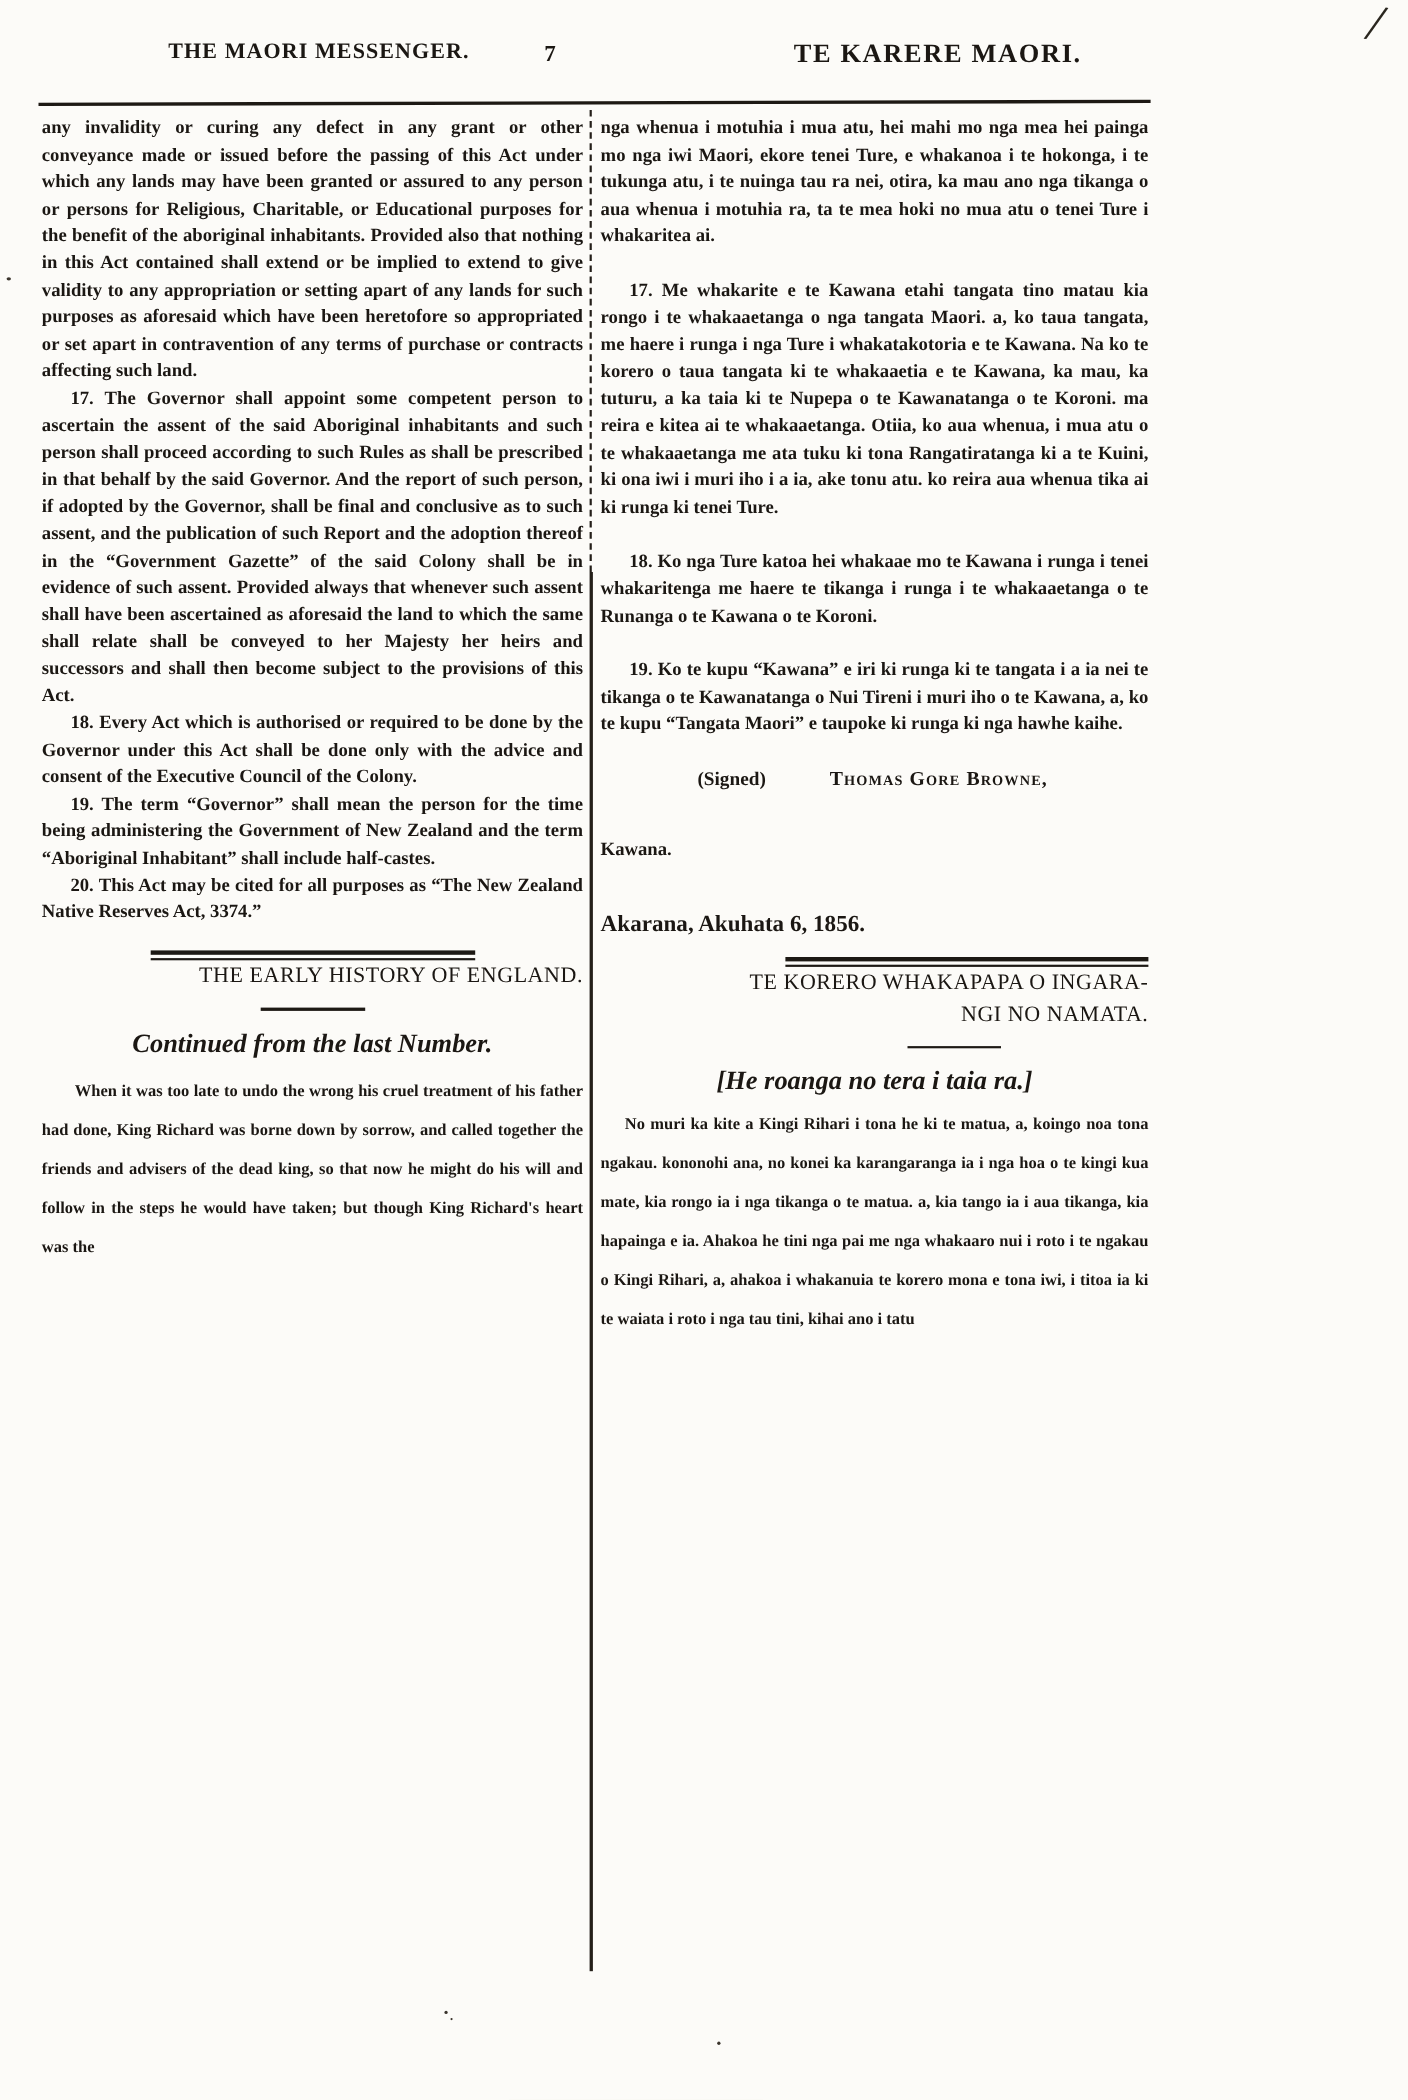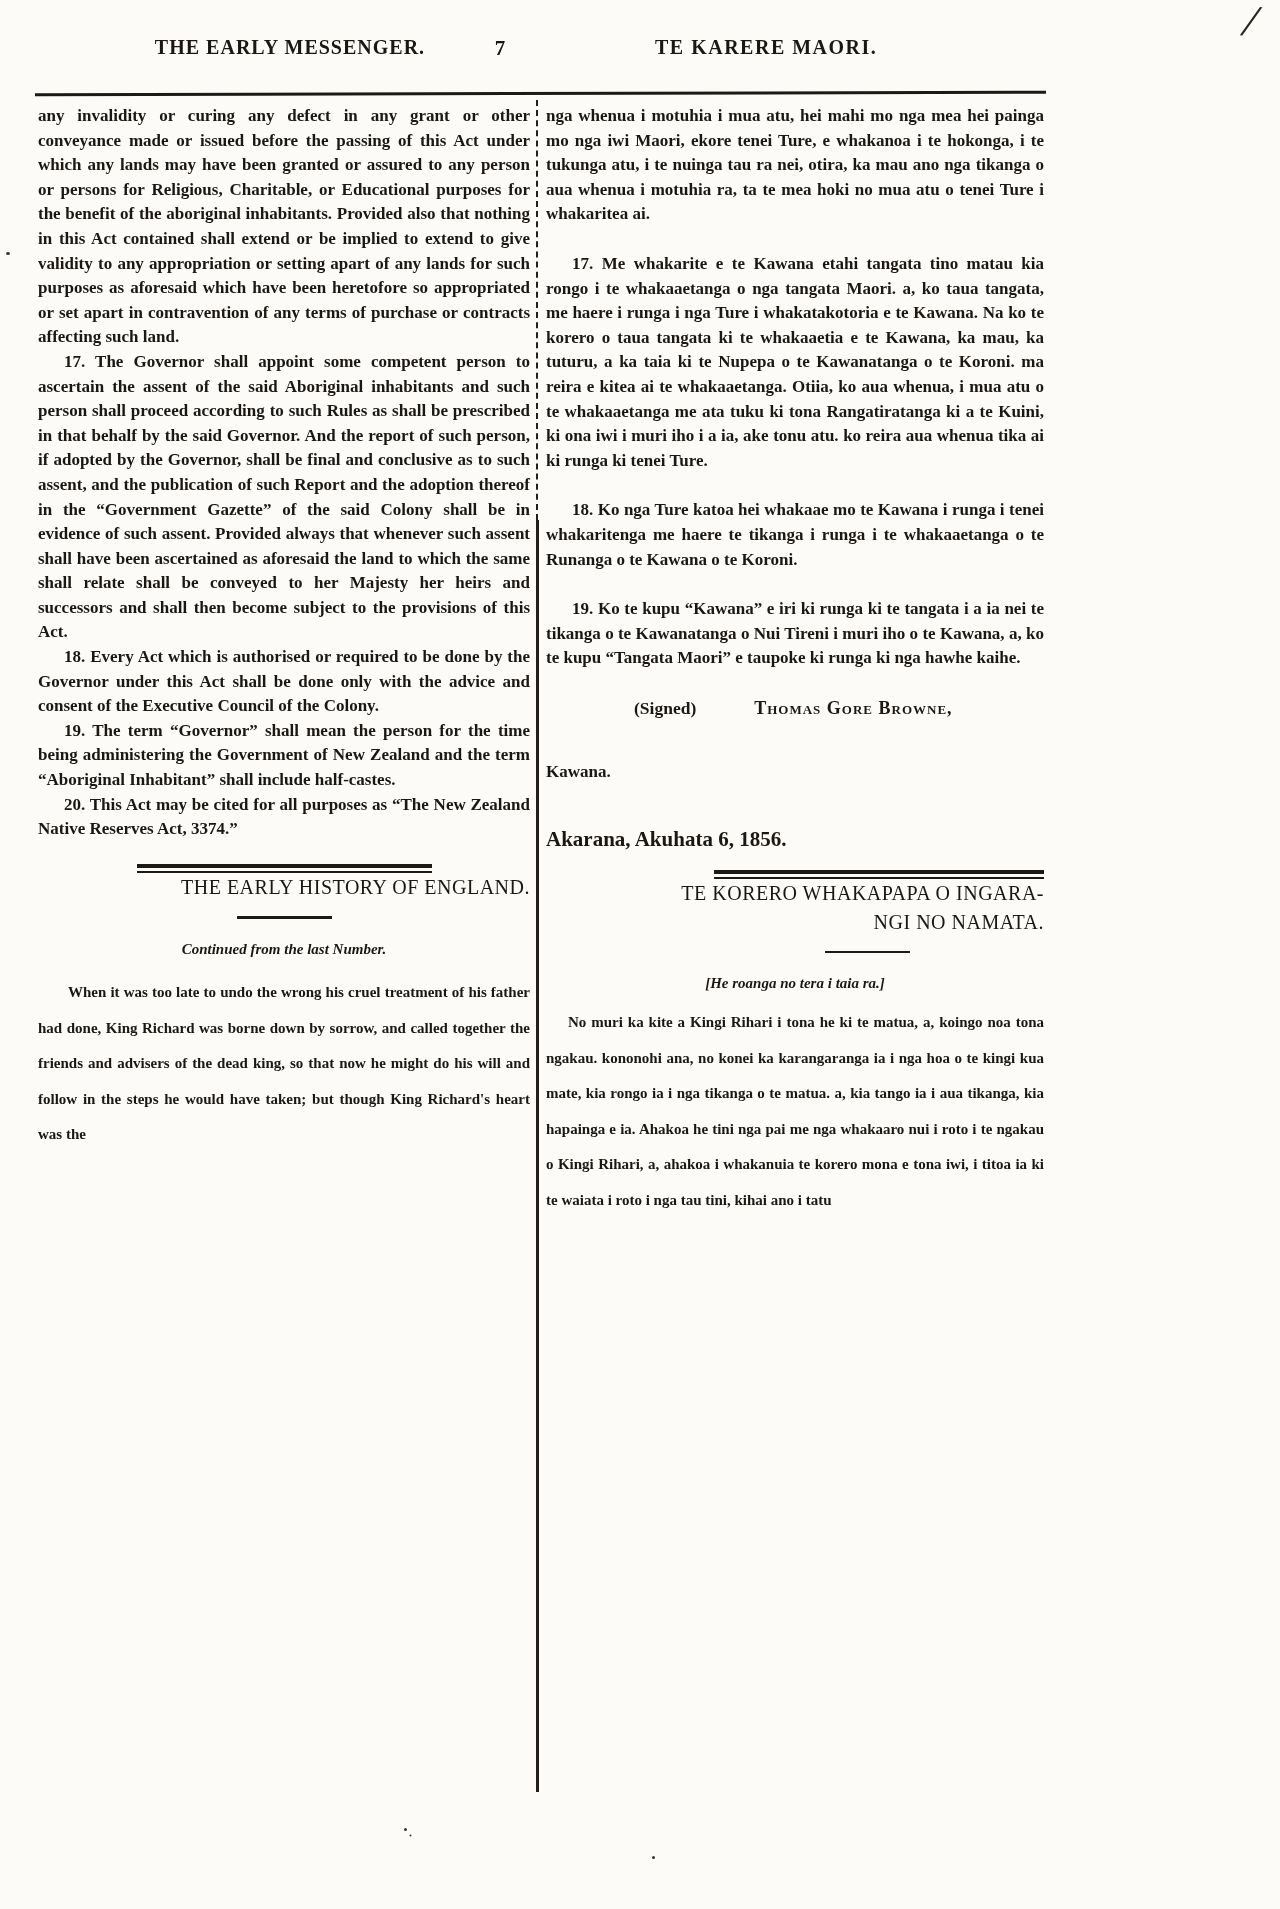--- a/index.html
+++ b/index.html
@@ -16,22 +16,22 @@
   .masthead{position:absolute;top:36px;left:0;width:1046px;height:40px;}
   .masthead .left-title{
     position:absolute;left:95px;width:390px;text-align:center;
     font-size:20px;font-weight:700;letter-spacing:1px;
   }
   .masthead .page-num{
     position:absolute;left:480px;width:40px;text-align:center;
     font-size:21px;font-weight:700;
   }
   .masthead .right-title{
-    position:absolute;left:655px;width:395px;text-align:left;
-    font-size:20px;font-weight:700;letter-spacing:1.5px;
+    position:absolute;left:655px;width:395px;text-align:center;
+    font-size:24px;font-weight:700;letter-spacing:1.5px;
   }
   .pen-mark{
     position:absolute;top:-6px;left:1244px;
     font-size:46px;font-weight:400;color:#2a261f;
     transform:rotate(8deg);font-style:italic;
   }
   .head-rule{
     position:absolute;top:92px;left:35px;width:1011px;height:3px;
     background:#1d1914;transform:rotate(-0.15deg);
   }
@@ -56,21 +56,21 @@
   }
   .left-col .double-rule{width:295px;margin:22px auto 0 auto;}
   .right-col .double-rule{width:330px;margin:18px 0 0 auto;}
   .article-heading{
     text-align:right;font-size:20px;font-weight:400;letter-spacing:0.5px;
     line-height:29px;
   }
   .short-rule{height:3px;background:#1d1914;width:95px;margin:14px auto 0 auto;}
   .short-rule.thin{height:2px;width:85px;margin-left:56%;}
   .continued{
-    text-align:center;font-style:italic;font-weight:700;font-size:15px;margin-top:18px;
+    text-align:center;font-style:italic;font-weight:700;font-size:24px;margin-top:18px;
   }
   .history-par{
     margin-top:14px !important;font-size:15px;line-height:35.5px;text-indent:30px;
   }
   .maori-history-par{margin-top:10px !important;text-indent:22px;}
   
   .sig-row{display:flex;align-items:center;}
   .sig-label{margin-left:88px;font-size:17.5px;}
   .sig-name{margin-left:58px;font-variant:small-caps;letter-spacing:1px;font-size:18px;}
   .sig-title{text-align:right;padding-right:62px;margin-top:40px !important;}
@@ -80,21 +80,21 @@
   .speck.s1{left:404px;top:1828px;width:3px;height:3px;box-shadow:5px 6px 0 -0.5px #3a342c;}
   .speck.s2{left:652px;top:1856px;width:3px;height:3px;}
   .speck.s3{left:6px;top:252px;width:4px;height:3px;}
 </style>
 </head>
 <body>
 
 <div class="page">
 
   <div class="masthead">
-    <div class="left-title">THE EARLY MESSENGER.</div>
+    <div class="left-title">THE MAORI MESSENGER.</div>
     <div class="page-num">7</div>
     <div class="right-title">TE KARERE MAORI.</div>
   </div>
   <div class="pen-mark">/</div>
   <div class="head-rule"></div>
 
   <div class="divider-dashed"></div>
   <div class="divider-solid"></div>
 
   <div class="col left-col">

